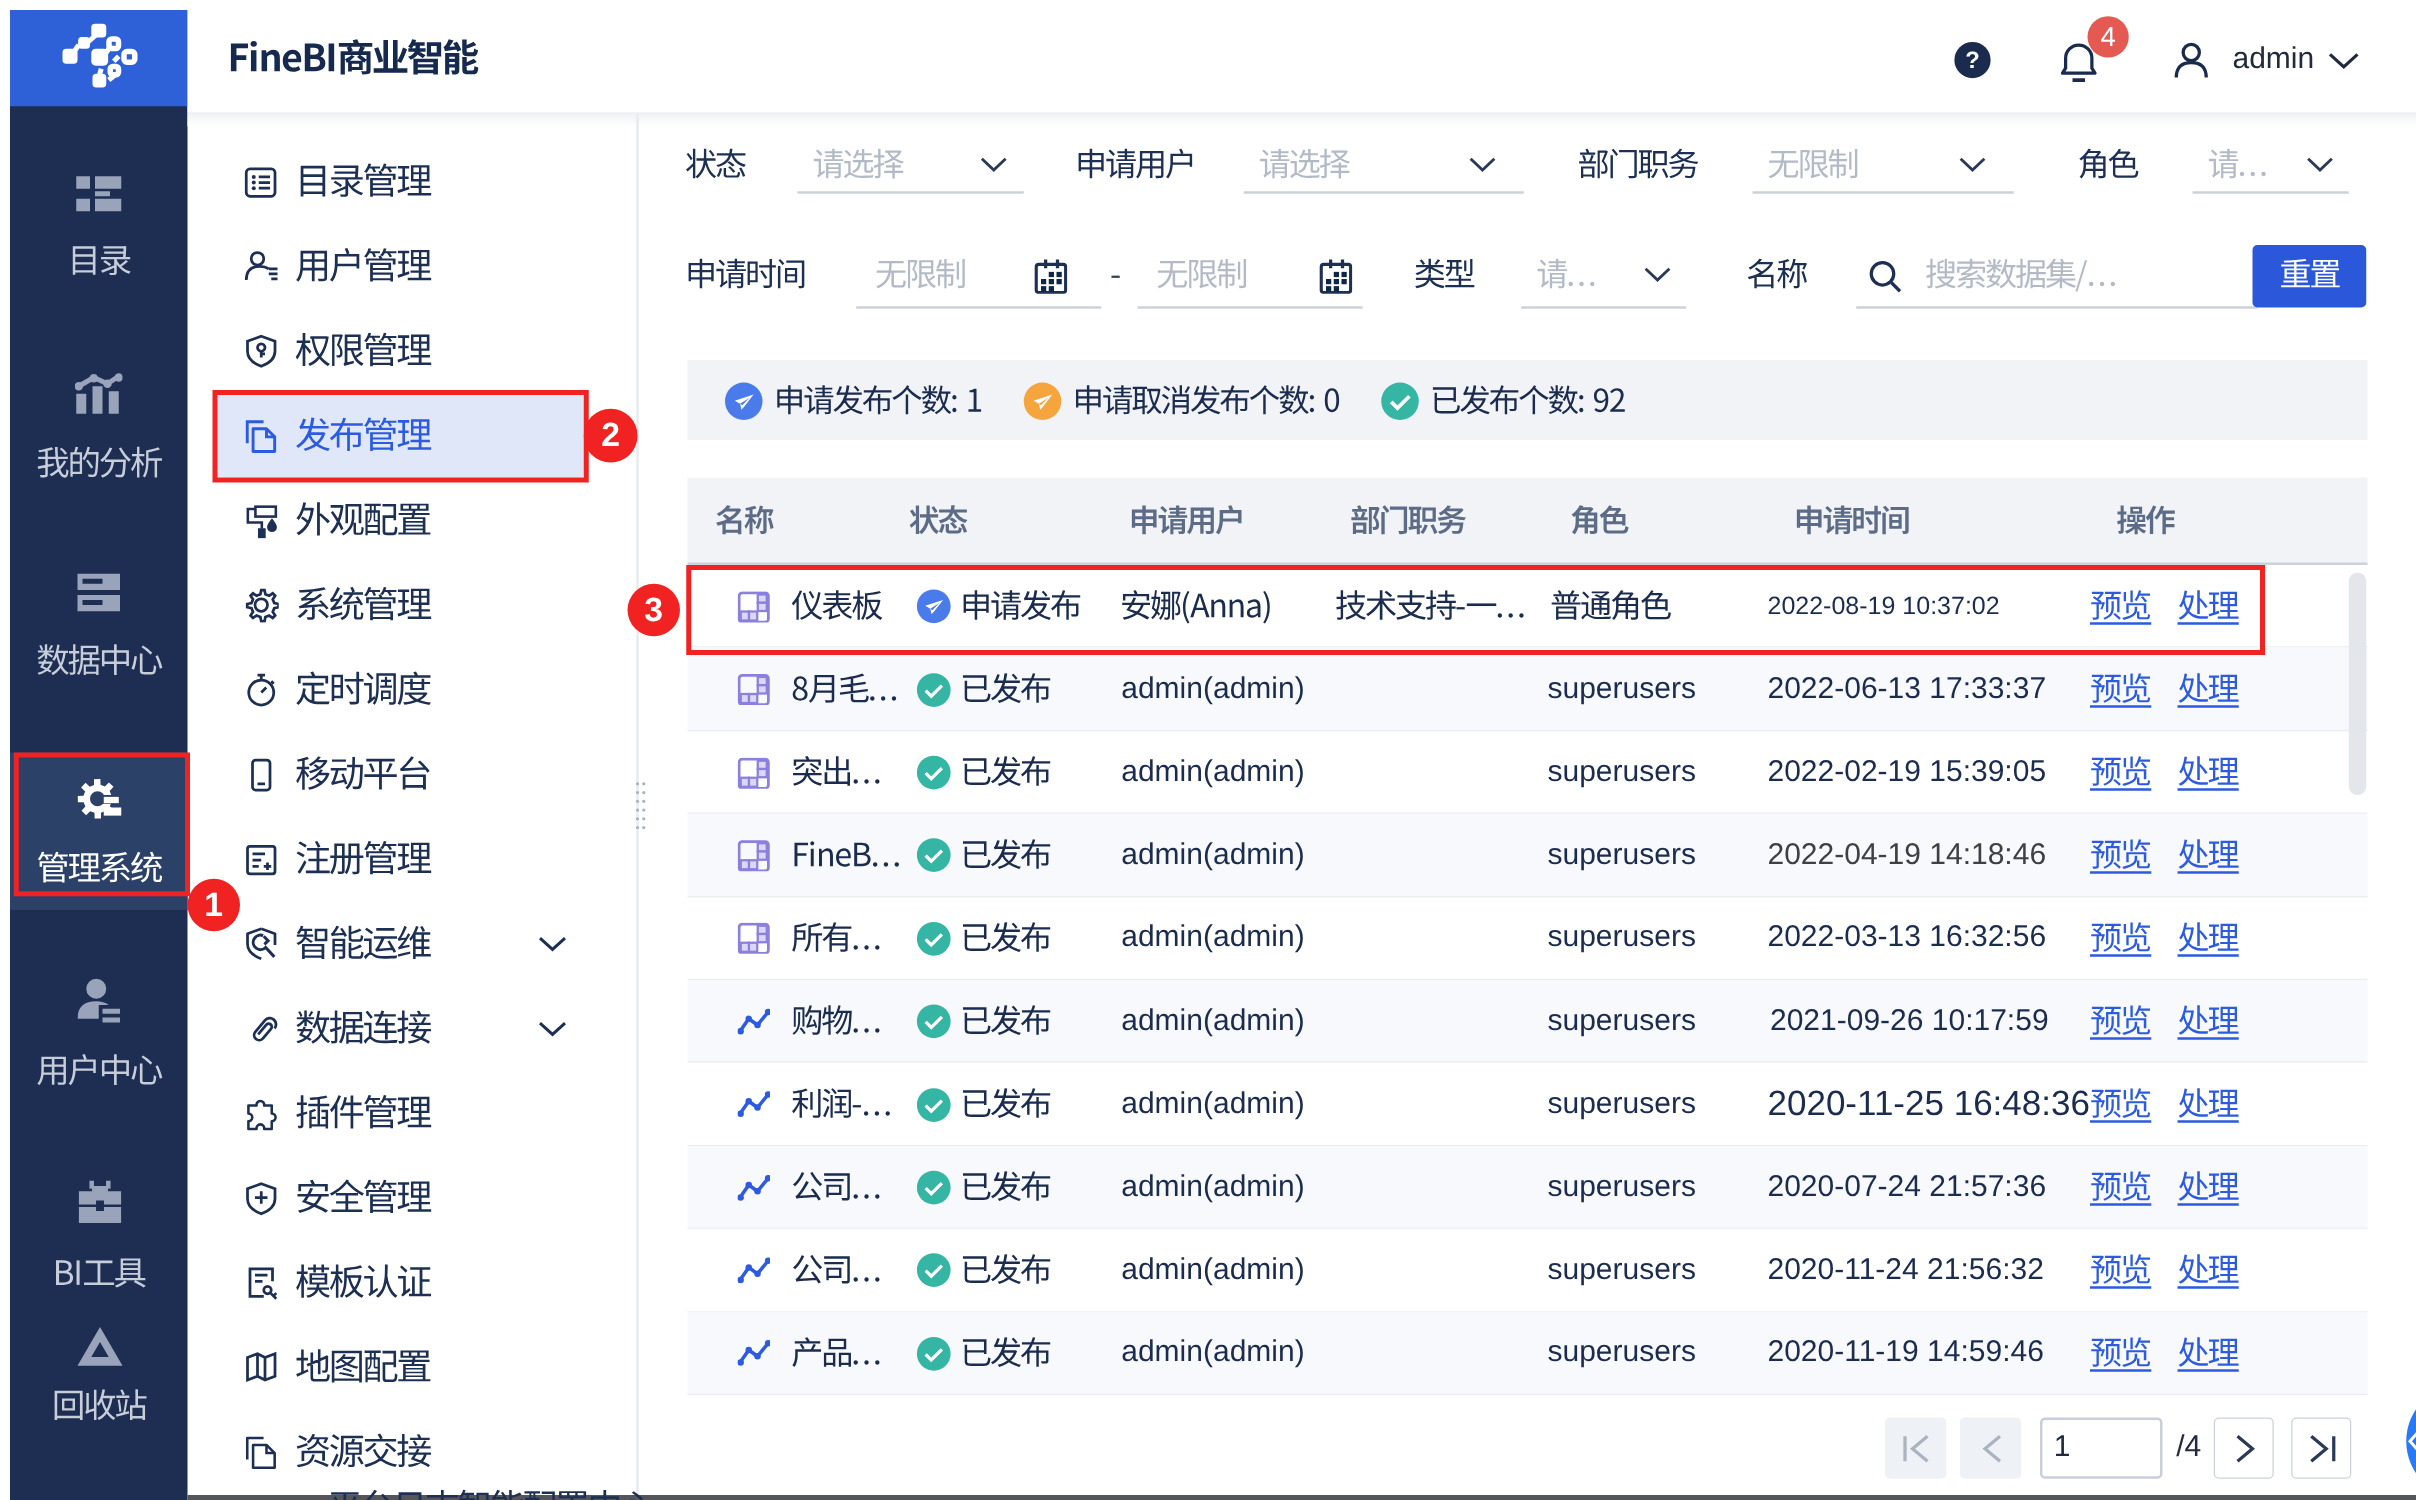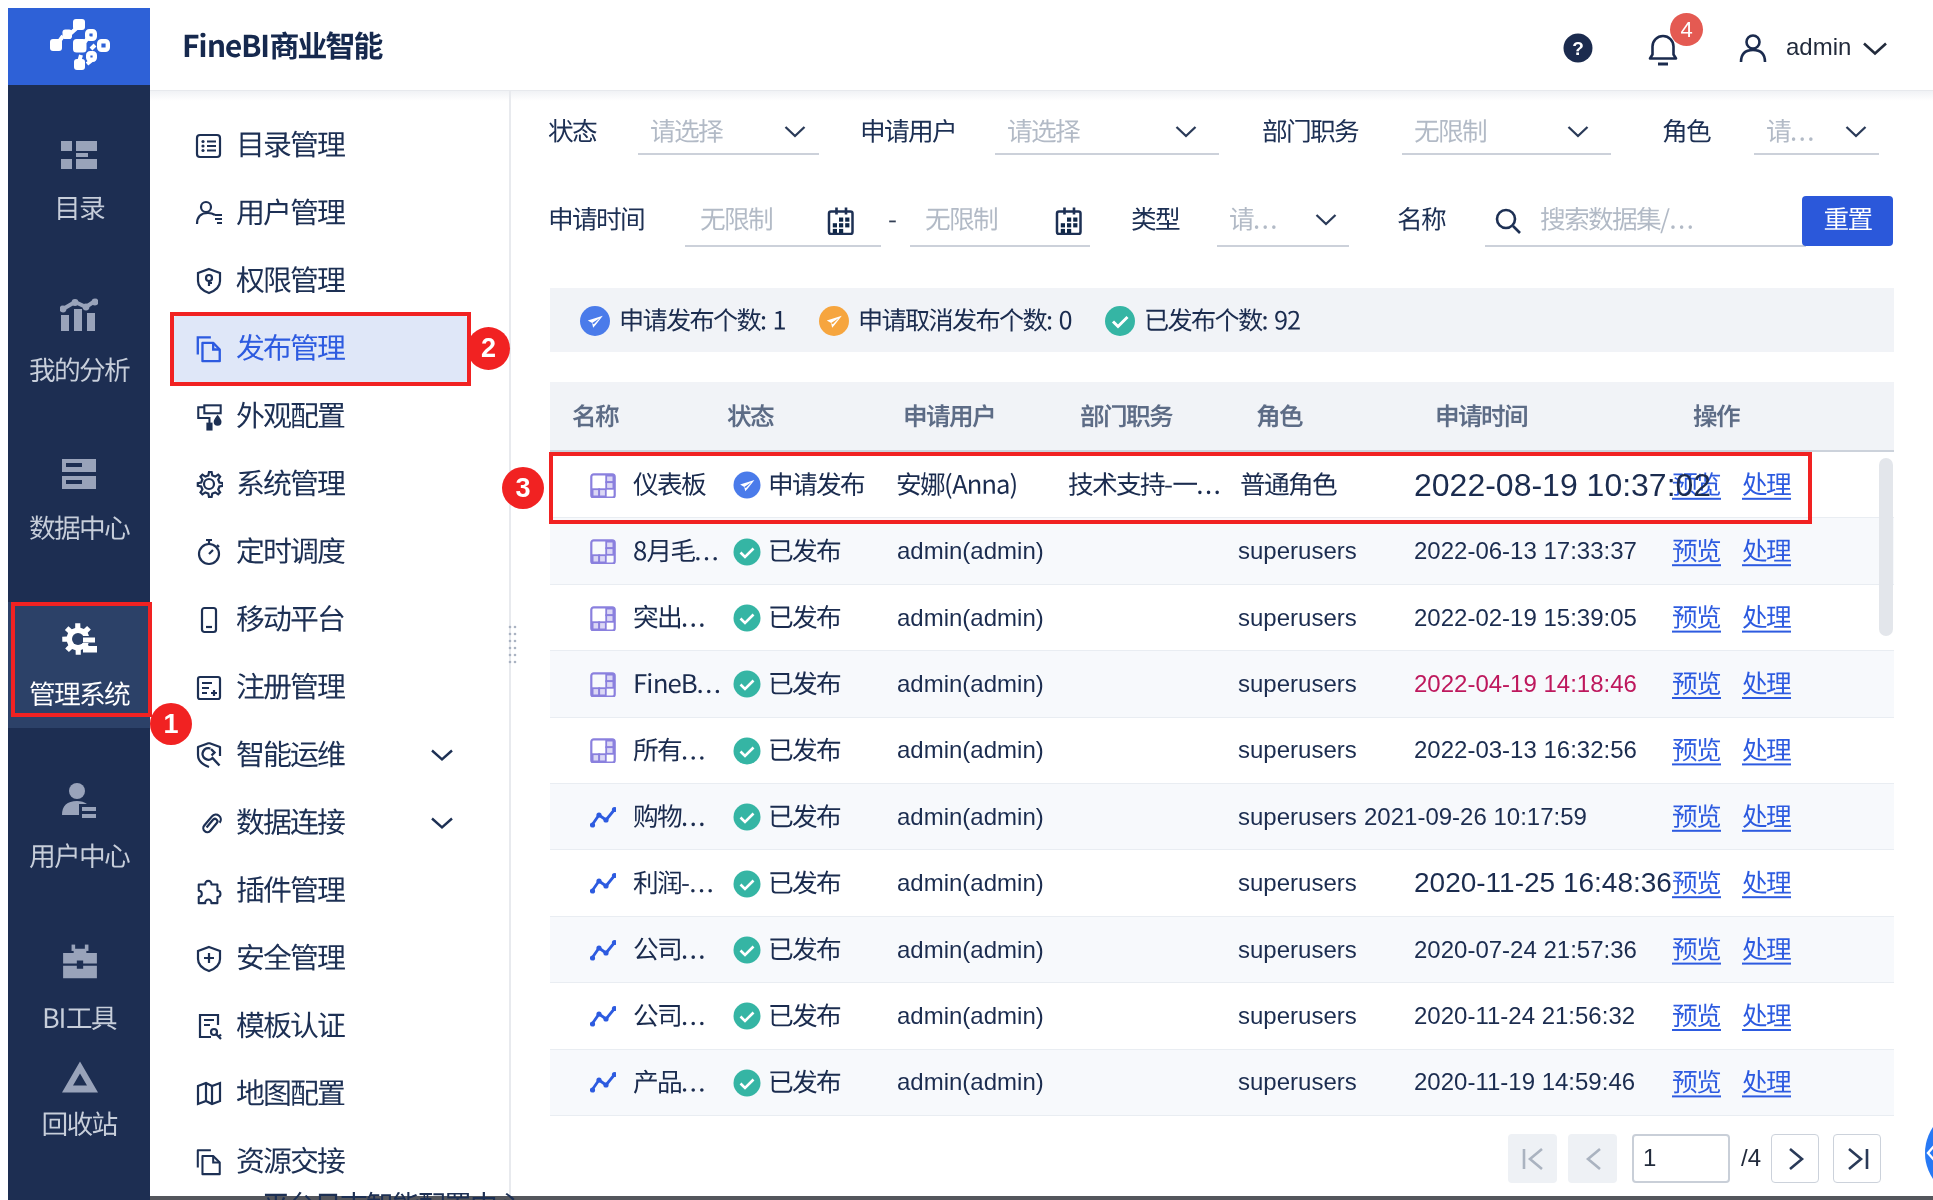--- a/index.html
+++ b/index.html
@@ -294,21 +294,21 @@
 <rect x="2.6" y="16.2" width="6.6" height="7.2"></rect>
       <rect x="9.2" y="16.2" width="6.6" height="7.2"></rect>
     </g>
 </svg>
 <svg class="icon" style="left:733px;top:471.2px;z-index:20" width="28" height="28" viewBox="0 0 28 28">
     <circle cx="14" cy="14" r="13.5" fill="#4a7bea"></circle>
     <g transform="translate(14 14) scale(.95)">
       <path d="M7 -6.4 L-7.2 0.6 L-2.6 2.4 L-0.9 6.9 L1.3 3.6 L7 -6.4 Z M-2.6 2.4 L4.2 -3.4 L-0.7 3.4 Z" fill="#fff" fill-rule="nonzero" transform="rotate(8)"></path>
     </g>
   </svg>
-<div class="lat" style="left:1414px;top:471.8px;font-size:32px;line-height:26.880000000000003px;color:#1b2c4f;">2022-08-19 10:37:02</div>
+<div class="lat" style="left:1414px;top:471.8px;font-size:20px;line-height:26.880000000000003px;color:#1b2c4f;">2022-08-19 10:37:02</div>
 <svg class="icon" style="left:590px;top:539.1px;z-index:20" width="26" height="25" viewBox="0 0 26 25">
     <rect x="1.3" y="1.3" width="23.4" height="23.4" rx="2.5" stroke="#8a80de" stroke-width="2.2" fill="none"></rect>
 <g fill="#dbd7f5" stroke="#8a80de" stroke-width="1.8">
       <rect x="16.2" y="2.6" width="7.2" height="6.6"></rect>
       <rect x="16.2" y="9.2" width="7.2" height="6.6"></rect>
 <rect x="2.6" y="16.2" width="6.6" height="7.2"></rect>
       <rect x="9.2" y="16.2" width="6.6" height="7.2"></rect>
     </g>
 </svg>
 <svg class="icon" style="left:733px;top:537.6px;z-index:20" width="28" height="28" viewBox="0 0 28 28">
@@ -342,21 +342,21 @@
 <rect x="2.6" y="16.2" width="6.6" height="7.2"></rect>
       <rect x="9.2" y="16.2" width="6.6" height="7.2"></rect>
     </g>
 </svg>
 <svg class="icon" style="left:733px;top:670.4000000000001px;z-index:20" width="28" height="28" viewBox="0 0 28 28">
     <circle cx="14" cy="14" r="13.5" fill="#35b5a4"></circle>
     <path d="M7.5 14.5 L12 19 L20.5 10.5" stroke="#fff" stroke-width="2.6" fill="none"></path>
   </svg>
 <div class="lat" style="left:897px;top:671.0px;font-size:24px;line-height:26.880000000000003px;color:#1b2c4f;">admin(admin)</div>
 <div class="lat" style="left:1238px;top:671.0px;font-size:24px;line-height:26.880000000000003px;color:#1b2c4f;">superusers</div>
-<div class="lat" style="left:1414px;top:671.0px;font-size:24px;line-height:26.880000000000003px;color:#be185d;">2022-04-19 14:18:46</div>
+<div class="lat" style="left:1414px;top:671.0px;font-size:24px;line-height:26.880000000000003px;color:#404040;">2022-04-19 14:18:46</div>
 <svg class="icon" style="left:590px;top:738.3000000000001px;z-index:20" width="26" height="25" viewBox="0 0 26 25">
     <rect x="1.3" y="1.3" width="23.4" height="23.4" rx="2.5" stroke="#8a80de" stroke-width="2.2" fill="none"></rect>
 <g fill="#dbd7f5" stroke="#8a80de" stroke-width="1.8">
       <rect x="16.2" y="2.6" width="7.2" height="6.6"></rect>
       <rect x="16.2" y="9.2" width="7.2" height="6.6"></rect>
 <rect x="2.6" y="16.2" width="6.6" height="7.2"></rect>
       <rect x="9.2" y="16.2" width="6.6" height="7.2"></rect>
     </g>
 </svg>
 <svg class="icon" style="left:733px;top:736.8000000000001px;z-index:20" width="28" height="28" viewBox="0 0 28 28">
@@ -374,21 +374,21 @@
       <circle cx="16" cy="15" r="2.6"></circle>
       <circle cx="24.5" cy="4.5" r="2.6"></circle>
     </g>
   </svg>
 <svg class="icon" style="left:733px;top:803.2px;z-index:20" width="28" height="28" viewBox="0 0 28 28">
     <circle cx="14" cy="14" r="13.5" fill="#35b5a4"></circle>
     <path d="M7.5 14.5 L12 19 L20.5 10.5" stroke="#fff" stroke-width="2.6" fill="none"></path>
   </svg>
 <div class="lat" style="left:897px;top:803.8px;font-size:24px;line-height:26.880000000000003px;color:#1b2c4f;">admin(admin)</div>
 <div class="lat" style="left:1238px;top:803.8px;font-size:24px;line-height:26.880000000000003px;color:#1b2c4f;">superusers</div>
-<div class="lat" style="left:1364px;top:803.8px;font-size:24px;line-height:26.880000000000003px;color:#1b2c4f;">2021-09-26 10:17:59</div>
+<div class="lat" style="left:1416px;top:803.8px;font-size:24px;line-height:26.880000000000003px;color:#1b2c4f;">2021-09-26 10:17:59</div>
 <svg class="icon" style="left:590px;top:871.1000000000001px;z-index:20" width="26" height="25" viewBox="0 0 26 25">
     <path d="M2 20 L9 10 L16 15 L25 4" stroke="#2d5be0" stroke-width="2.8" fill="none"></path>
 <g fill="#2d5be0">
       <circle cx="2.5" cy="20" r="2.6"></circle>
       <circle cx="9" cy="10" r="2.6"></circle>
       <circle cx="16" cy="15" r="2.6"></circle>
       <circle cx="24.5" cy="4.5" r="2.6"></circle>
     </g>
   </svg>
 <svg class="icon" style="left:733px;top:869.6000000000001px;z-index:20" width="28" height="28" viewBox="0 0 28 28">

